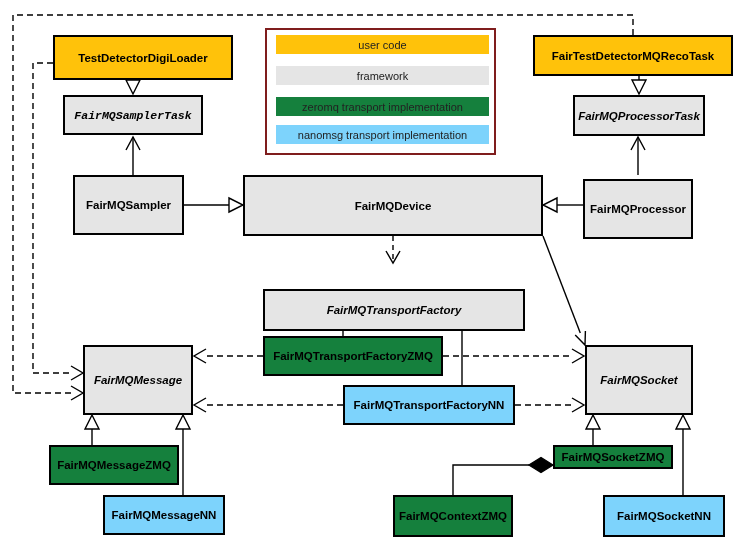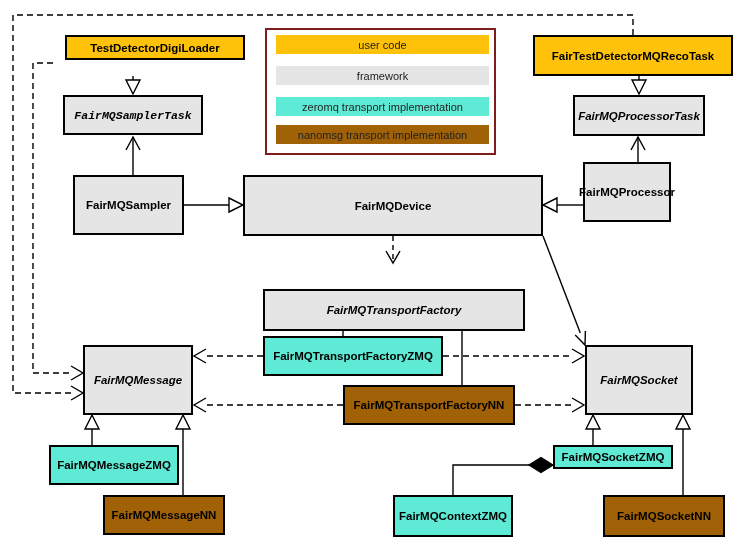--- a/index.html
+++ b/index.html
@@ -19,31 +19,31 @@
     font-weight:bold;
     font-size:11.5px;
     color:#000;
     white-space:nowrap;
     padding:0 2px;
     text-align:center;
   }
   .abstract{font-style:italic;}
   .c-user{background:#FFC20A;}
   .c-fw{background:#e5e5e5;}
-  .c-zmq{background:#5eead4;}
-  .c-nn{background:#a16207;}
+  .c-zmq{background:#15803d;}
+  .c-nn{background:#7dd3fc;}
 
   
-  .n-digi{left:53px;top:35px;width:180px;height:25px;margin-left:12px;}
+  .n-digi{left:53px;top:35px;width:180px;height:45px;}
   .n-reco{left:533px;top:35px;width:200px;height:41px;}
   .n-samplertask{left:63px;top:95px;width:140px;height:40px;font-family:Liberation Mono, monospace;}
   .n-processortask{left:573px;top:95px;width:132px;height:41px;}
   .n-sampler{left:73px;top:175px;width:111px;height:60px;}
   .n-device{left:243px;top:175px;width:300px;height:61px;}
-  .n-processor{left:583px;top:162px;width:88px;height:60px;}
+  .n-processor{left:583px;top:179px;width:110px;height:60px;}
   .n-factory{left:263px;top:265px;width:262px;height:42px;margin-top:24px;}
   .n-factoryzmq{left:263px;top:336px;width:180px;height:40px;}
   .n-factorynn{left:343px;top:385px;width:172px;height:40px;}
   .n-message{left:83px;top:345px;width:110px;height:70px;}
   .n-socket{left:585px;top:345px;width:108px;height:70px;}
   .n-messagezmq{left:33px;top:445px;width:130px;height:40px;margin-left:16px;}
   .n-messagenn{left:103px;top:495px;width:122px;height:40px;}
   .n-contextzmq{left:393px;top:495px;width:120px;height:42px;}
   .n-socketzmq{left:553px;top:445px;width:120px;height:24px;}
   .n-socketnn{left:603px;top:495px;width:122px;height:42px;}

